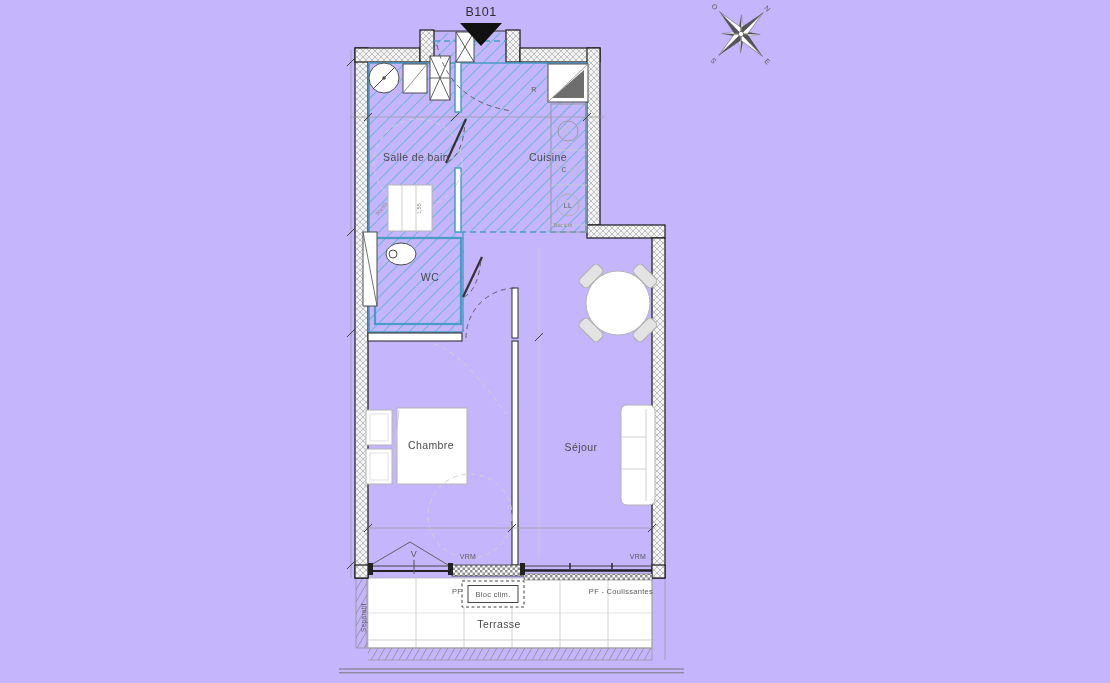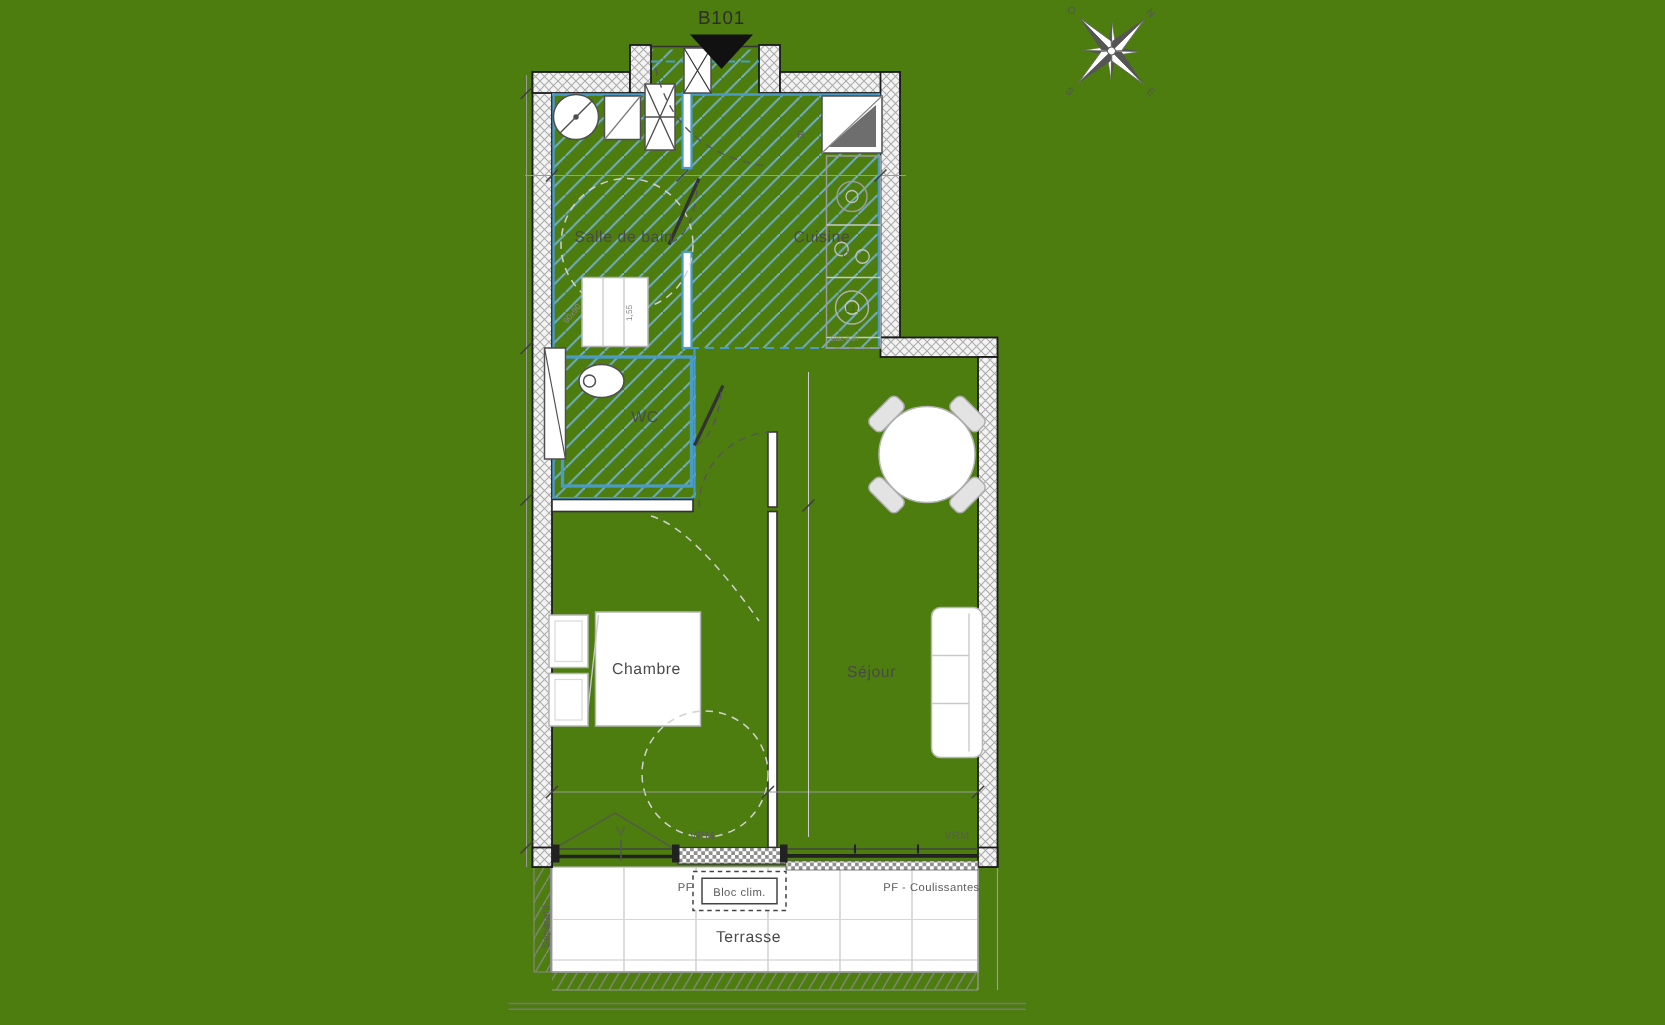--- a/index.html
+++ b/index.html
@@ -1,16 +1,16 @@
 <!DOCTYPE html>
 <html><head>
 <meta charset="utf-8">
 <style>
   html,body{margin:0;padding:0;background:#ffffff;}
-  #stage{position:relative;width:1110px;height:683px;background:#4d7c0f;overflow:hidden;
+  #stage{position:relative;width:1110px;height:683px;background:#c4b5fd;overflow:hidden;
          font-family:"Liberation Sans",sans-serif;}
   svg text{font-family:"Liberation Sans",sans-serif;fill:#4a4a4a;}
   .room-label{font-size:10.5px;letter-spacing:.4px;}
   .small-label{font-size:7px;fill:#5a5a5a;letter-spacing:.3px;}
   .tiny-label{font-size:5px;fill:#8a8a8a;}
   .title-label{font-size:12.5px;fill:#2e2e2e;letter-spacing:.5px;}
   .compass-letter{font-size:7px;fill:#555;}
   .wall{fill:url(#wallHatch);stroke:#1c1c1c;stroke-width:1.2;}
   .blue{stroke:#4a9cc7;fill:none;}
   .furn{fill:#ffffff;stroke:#b5b5b5;stroke-width:1;}

